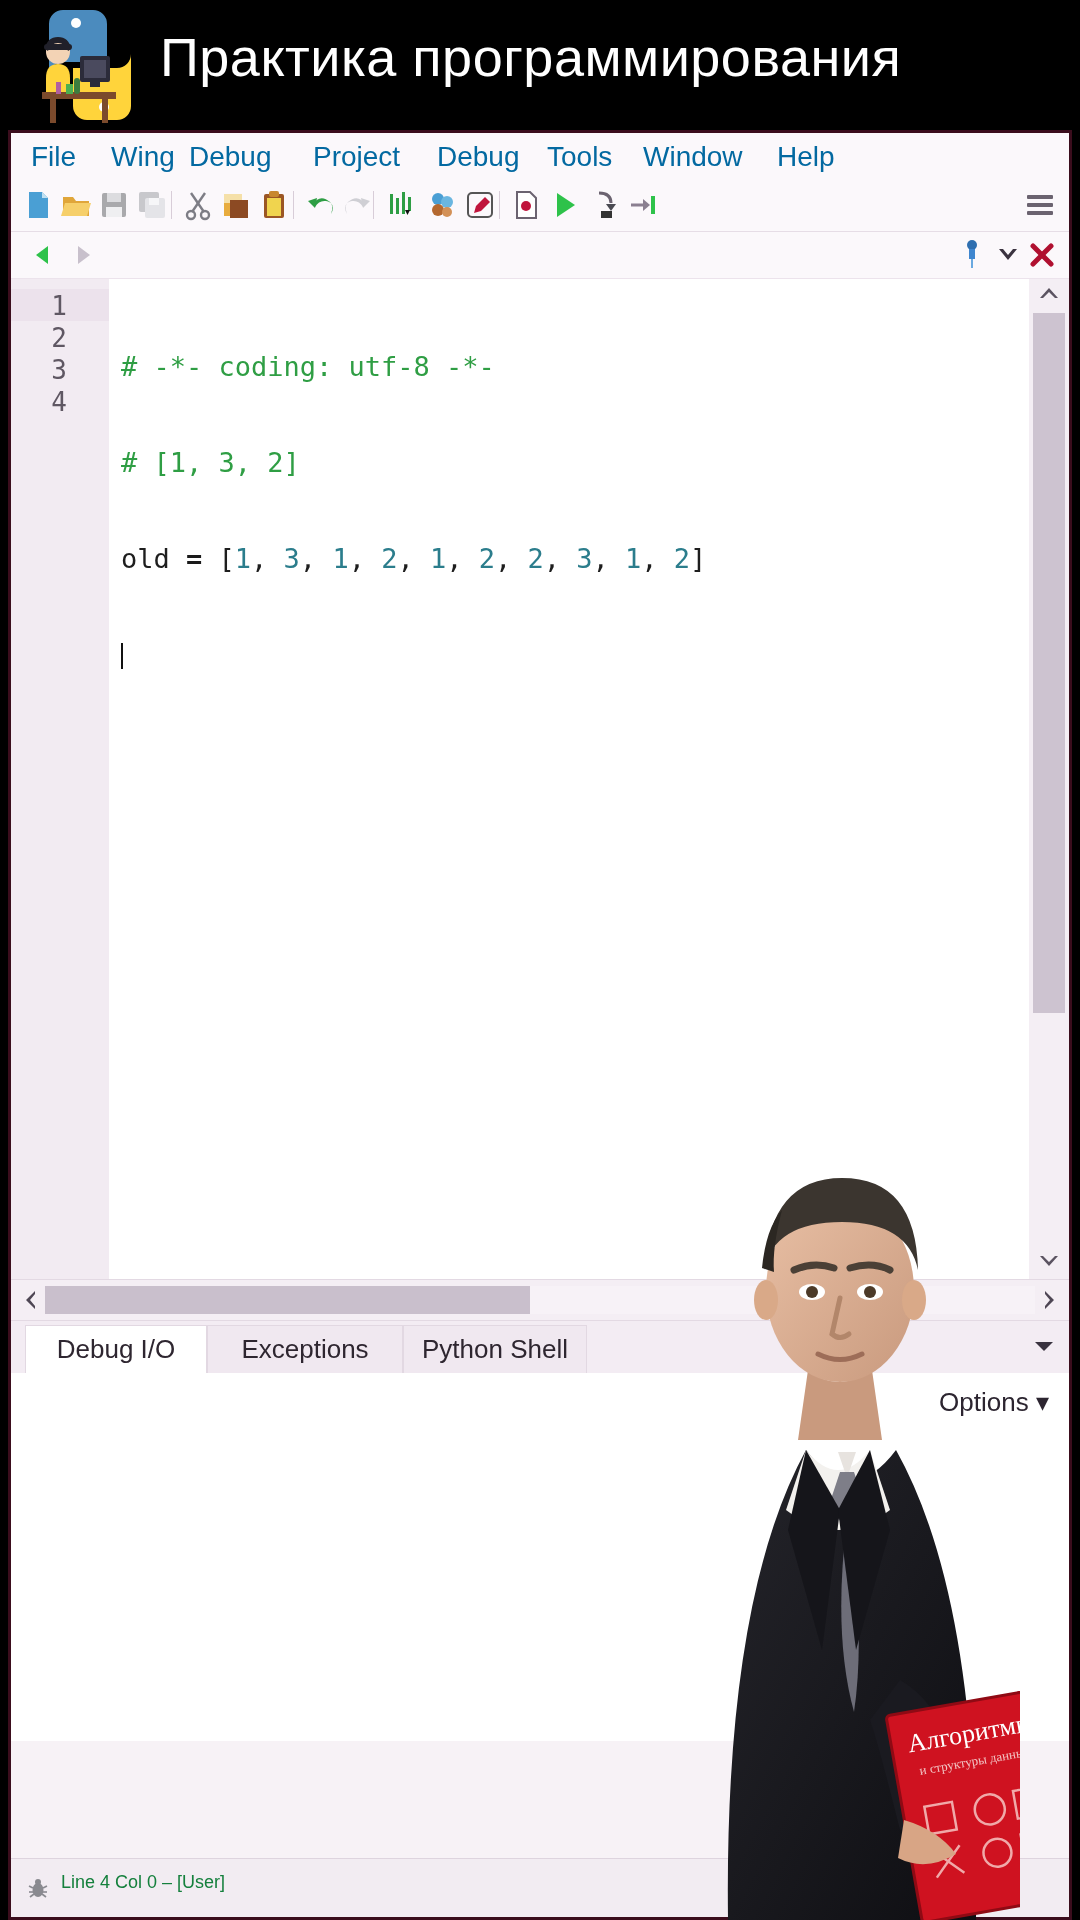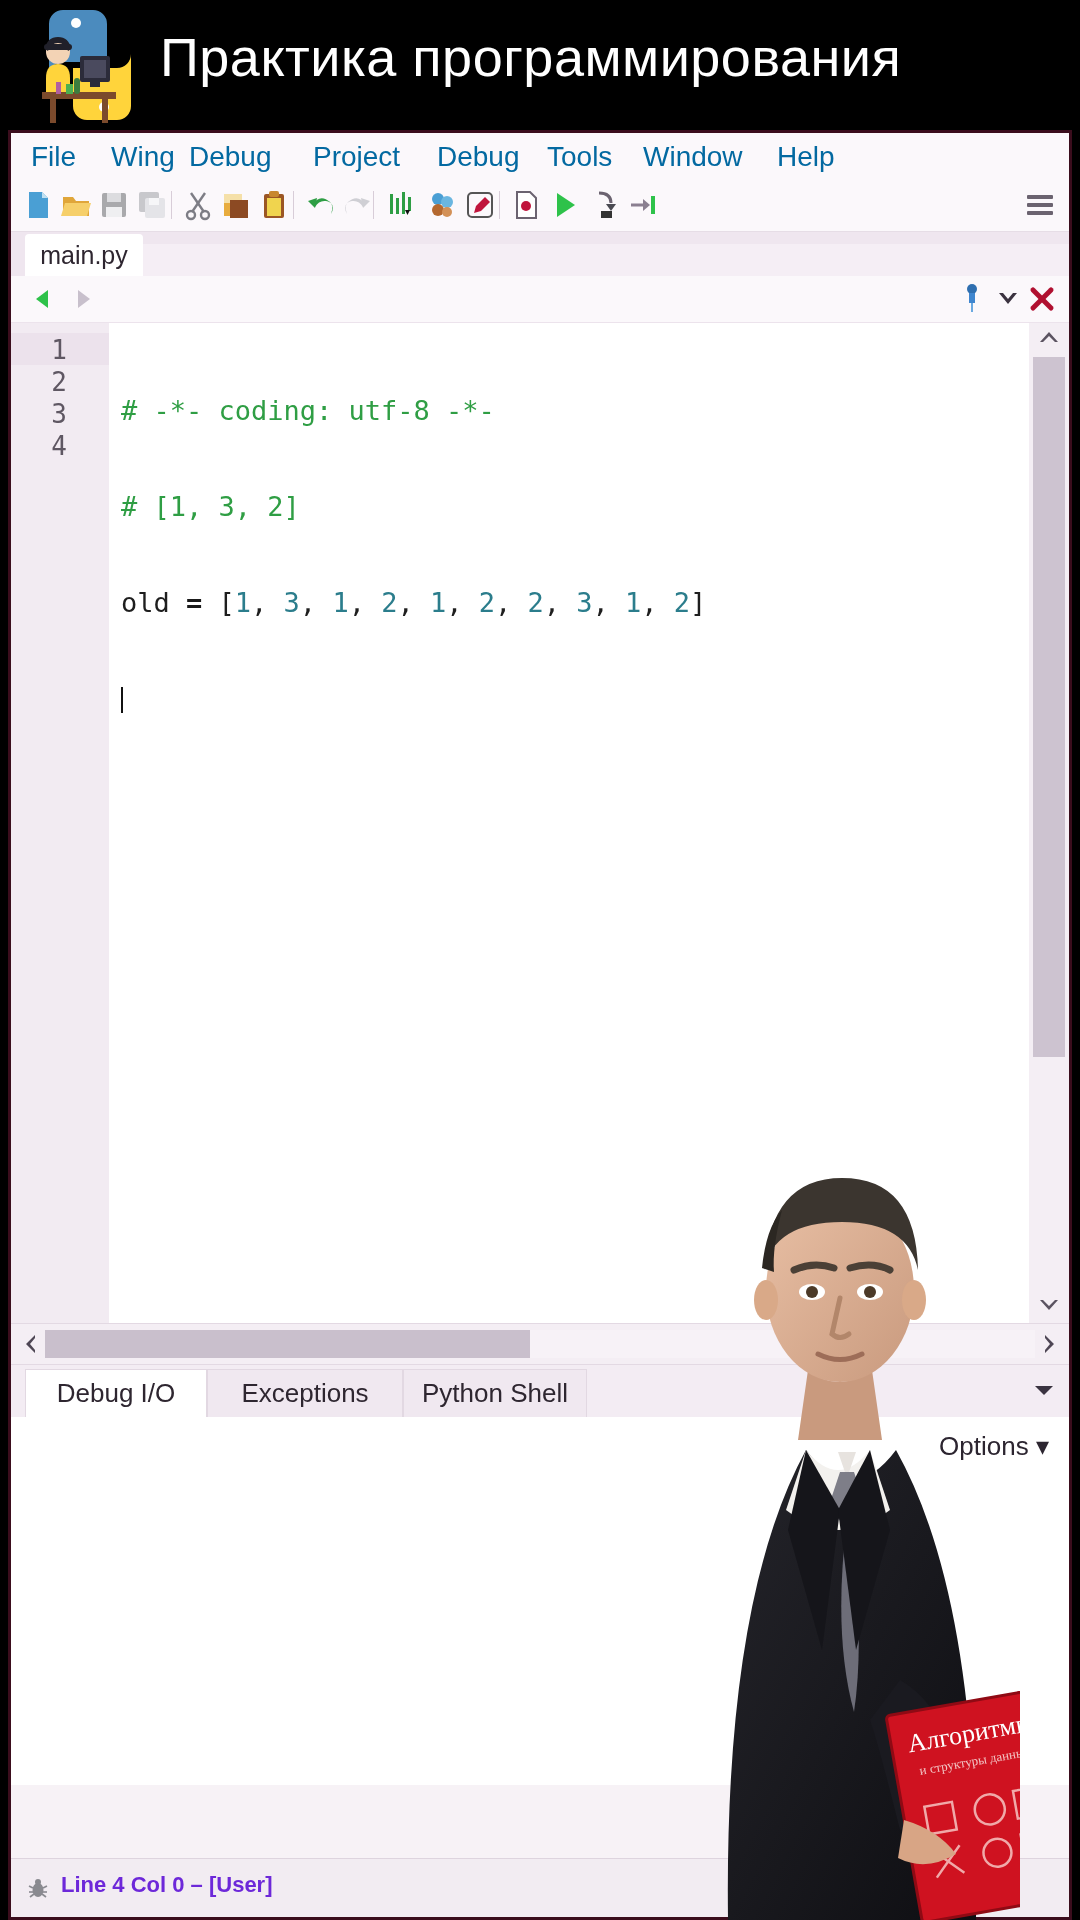--- a/index.html
+++ b/index.html
@@ -85,21 +85,21 @@
   .btab.active{background:#fff;}
   .bdrop{position:absolute;right:14px;top:18px;}
   .bbody{position:relative;height:368px;background:#fff;}
   .bhint{position:absolute;left:30px;top:14px;font-size:26px;color:#2c2530;}
   .boptions{position:absolute;right:20px;top:14px;font-size:26px;color:#2c2530;}
 
   
   .statusbar{position:absolute;left:0;bottom:0;width:100%;height:58px;
       background:#f2ecf2;border-top:1px solid #ded4de;}
   .sb-bug{position:absolute;left:14px;top:16px;width:26px;height:26px;}
-  .sb-text{position:absolute;left:50px;top:13px;font-size:22px;color:#6d28d9;font-weight:bold;}
+  .sb-text{position:absolute;left:50px;top:13px;font-size:18px;color:#15803d;}
 
   
   .presenter{position:absolute;left:690px;bottom:0;width:330px;height:800px;
       pointer-events:none;}
 </style>
 </head>
 <body>
 
 <div id="root">
 
@@ -256,24 +256,20 @@
             <rect x="26" y="8" width="4" height="18" fill="#2ec24a"></rect>
           </svg>
       </div>
       <div class="hamb">
         <i></i>
           <i></i>
           <i></i>
       </div>
     </div>
 
-    <div class="tabstrip">
-      <div class="tail"></div>
-      <div class="etab">main.py</div>
-    </div>
 
     <div class="navrow">
       <div class="nav-prev">
         <svg width="28" height="28" viewBox="0 0 28 28">
             <path d="M19 5 L7 14 L19 23 Z" fill="#2ec24a"></path>
           </svg>
       </div>
       <div class="nav-next">
         <svg width="28" height="28" viewBox="0 0 28 28">
             <path d="M9 5 L21 14 L9 23 Z" fill="#c8c0cc"></path>

